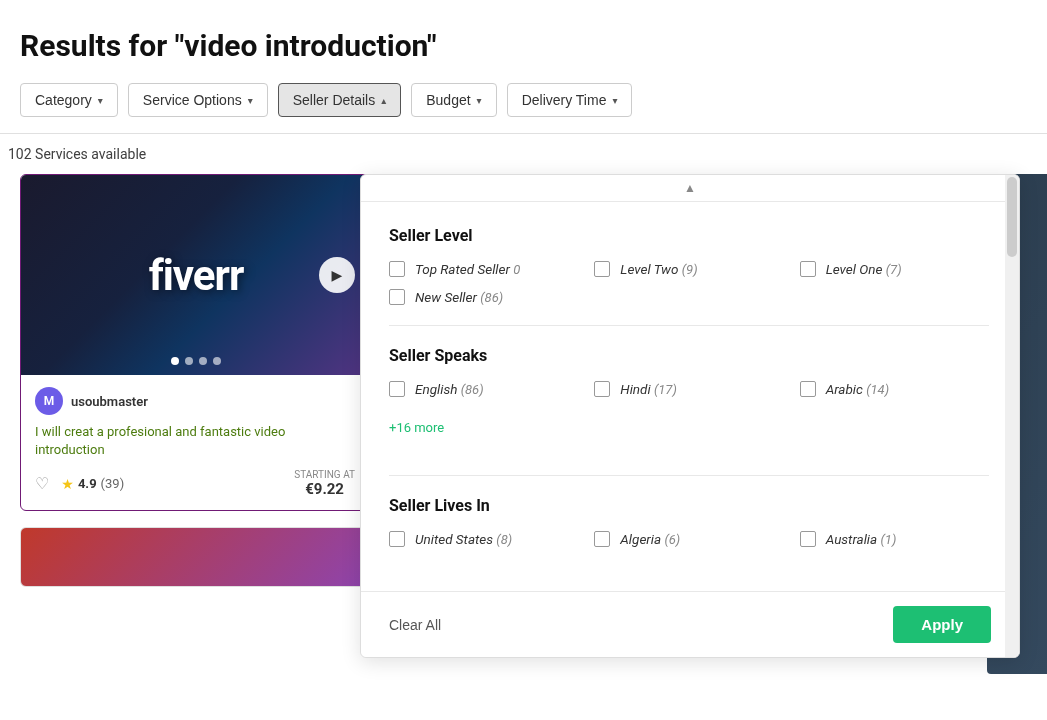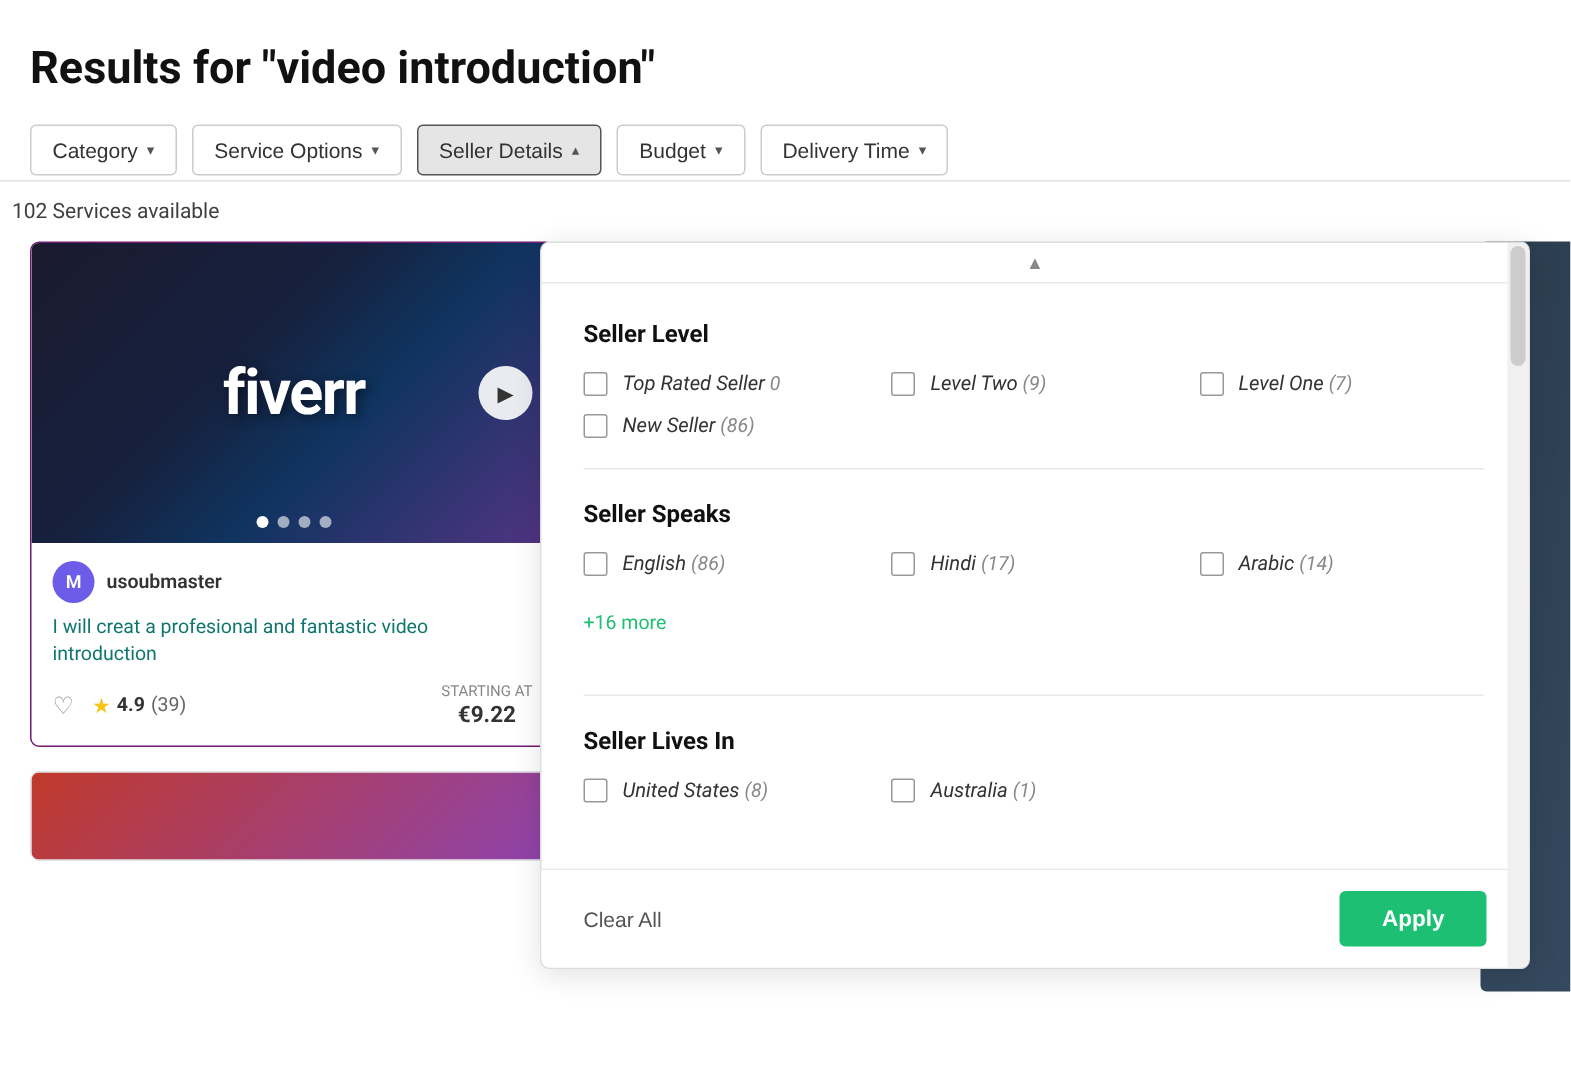--- a/index.html
+++ b/index.html
@@ -18,21 +18,21 @@
       font-size: 30px;
       font-weight: 700;
       padding: 28px 20px 20px 20px;
       color: #111;
     }
 
     
     .filter-bar {
       display: flex;
       gap: 10px;
-      padding: 0 20px 3px 20px;
+      padding: 0 20px 16px 20px;
       border-bottom: 1px solid #e0e0e0;
       align-items: center;
     }
 
     .filter-btn {
       display: flex;
       align-items: center;
       gap: 6px;
       padding: 8px 14px;
       border: 1px solid #ccc;
@@ -163,21 +163,21 @@
     }
 
     .seller-name {
       font-size: 13px;
       font-weight: 600;
       color: #333;
     }
 
     .card-description {
       font-size: 13px;
-      color: #0f766e;
+      color: #4d7c0f;
       line-height: 1.4;
       margin-bottom: 10px;
     }
 
     .card-footer {
       display: flex;
       justify-content: space-between;
       align-items: center;
     }
 
@@ -515,20 +515,24 @@
 
       <div>
         <div class="section-title">Seller Lives In</div>
         <div class="options-grid">
           <div class="option-item">
             <div class="checkbox"></div>
             <span class="option-label">United States <span class="option-count">(8)</span></span>
           </div>
           <div class="option-item">
             <div class="checkbox"></div>
+            <span class="option-label">Algeria <span class="option-count">(6)</span></span>
+          </div>
+          <div class="option-item">
+            <div class="checkbox"></div>
             <span class="option-label">Australia <span class="option-count">(1)</span></span>
           </div>
         </div>
       </div>
 
     </div>
 
     <div class="dropdown-footer">
       <button class="clear-all-btn">Clear All</button>
       <button class="apply-btn">Apply</button>

